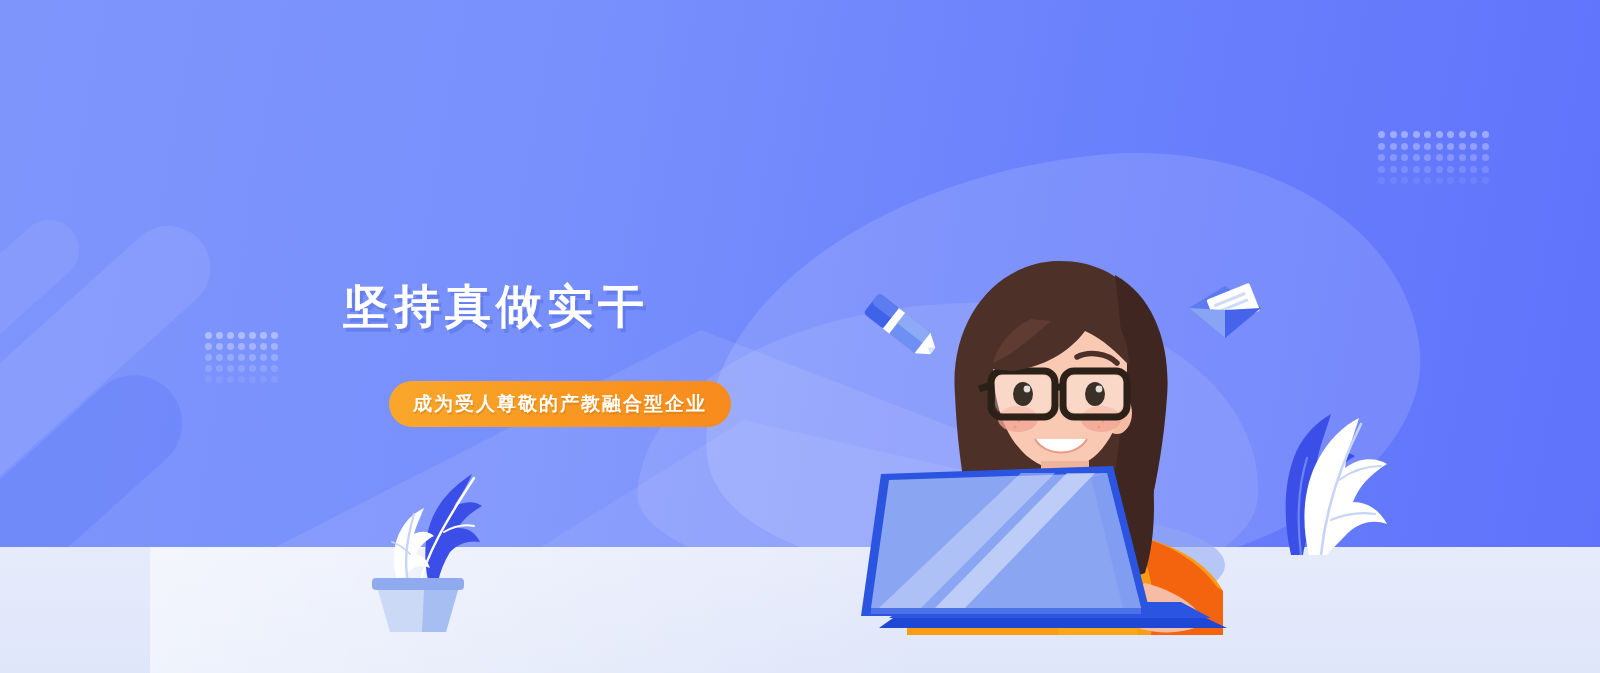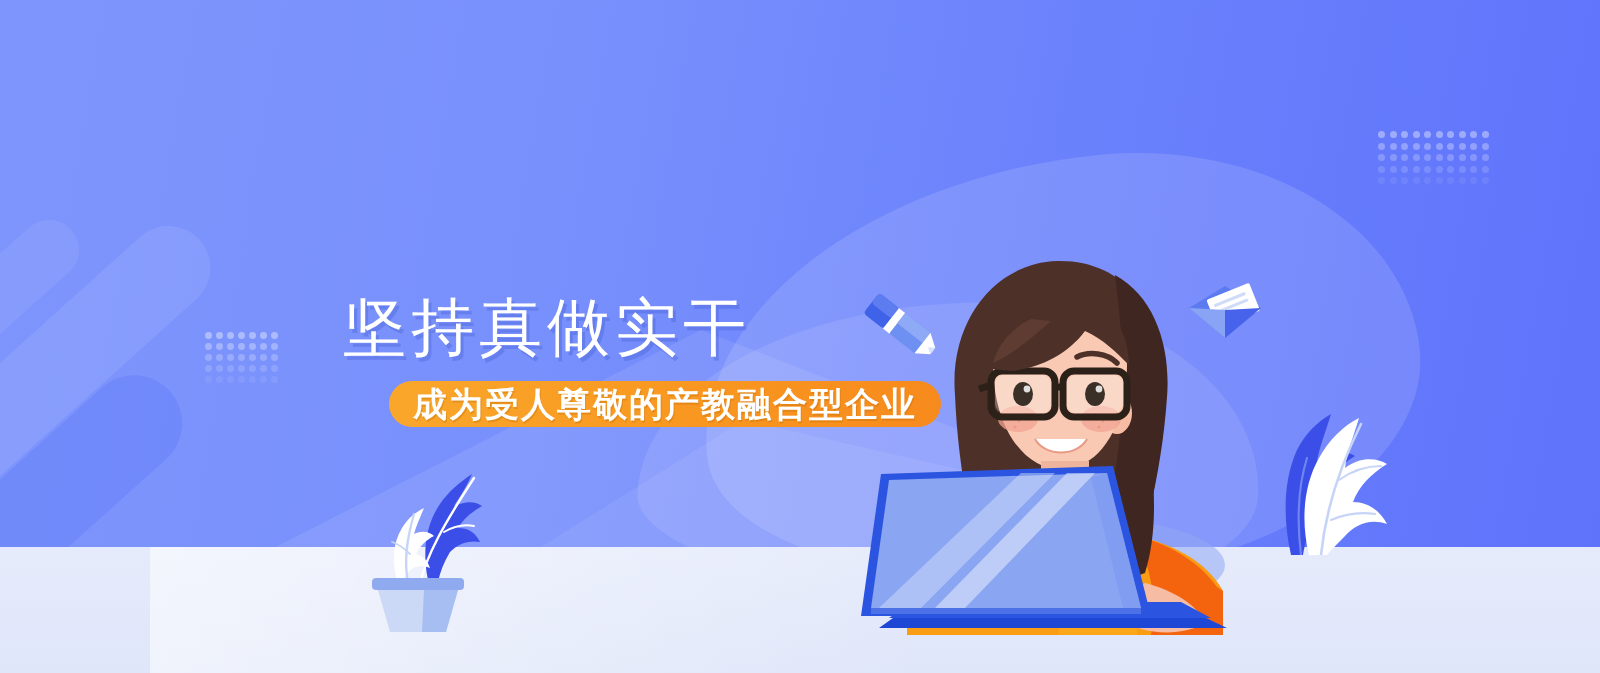--- a/index.html
+++ b/index.html
@@ -57,33 +57,33 @@
     position:absolute;left:0;top:547px;width:1600px;height:126px;
     background:linear-gradient(180deg,#E6EBFB 0%,#E2E8FA 60%,#DFE6F9 100%);
   }
   .floor-sheen{
     position:absolute;left:150px;top:547px;width:780px;height:126px;
     background:linear-gradient(105deg,rgba(255,255,255,.55),rgba(255,255,255,0));
   }
 
   
   #headline{
-    position:absolute;left:343px;top:296px;
-    font-size:63px;line-height:1;font-weight:normal;color:#fff;
+    position:absolute;left:343px;top:283px;
+    font-size:46px;line-height:1;font-weight:bold;color:#fff;
     letter-spacing:5px;
     text-shadow:3px 4px 0 rgba(70,96,214,.38);
     white-space:nowrap;
   }
   #subpill{
     position:absolute;left:389px;top:381px;
     height:46px;line-height:46px;
     padding:0 24px;
     border-radius:24px;
     background:linear-gradient(90deg,#F9A72B 0%,#F99A22 45%,#F78A1C 100%);
-    color:#fff;font-size:34px;font-weight:bold;letter-spacing:2px;
+    color:#fff;font-size:19px;font-weight:bold;letter-spacing:2px;
     white-space:nowrap;
     text-shadow:1px 2px 0 rgba(190,110,10,.35);
     box-sizing:border-box;
   }
 
   
   #pencil{position:absolute;left:855px;top:290px;width:95px;height:75px;}
 
   
   #envelope{position:absolute;left:1185px;top:280px;width:80px;height:75px;}

